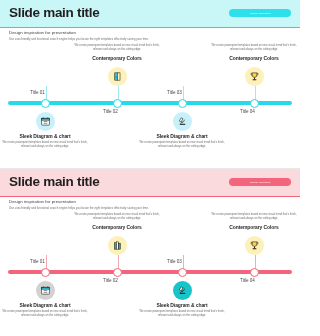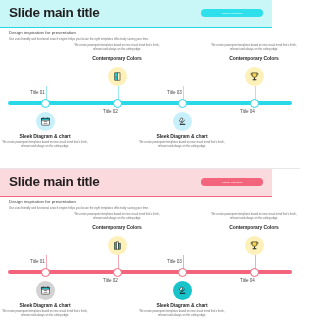--- a/index.html
+++ b/index.html
@@ -1,21 +1,21 @@
 <!DOCTYPE html>
 <html><head>
 <meta charset="utf-8">
 <style>
   html,body{margin:0;padding:0;background:#ffffff;}
   body{width:300px;height:336px;font-family:"Liberation Sans",sans-serif;overflow:hidden;}
   .slide{position:relative;width:300px;height:168px;background:#ffffff;overflow:hidden;}
   .slide + .slide{border-top:1px solid #e8e8e8;}
 
   
-  .hdr{position:absolute;left:0;top:0;width:272px;height:27px;}
+  .hdr{position:absolute;left:0;top:0;width:300px;height:27px;}
   .hdr.cyan{background:#c9f7f7;border-bottom:1.5px solid #22d8e0;}
   .hdr.pink{background:#fbdade;border-bottom:1.5px solid #f2657c;}
   .hdr-title{position:absolute;left:9px;top:5px;font-size:13.5px;font-weight:bold;color:#231f20;letter-spacing:-0.3px;}
   .hdr-btn{position:absolute;right:9px;top:9px;width:62px;height:8px;border-radius:4px;
            display:flex;align-items:center;justify-content:center;}
   .hdr-btn.cyan{background:#2de0ec;}
   .hdr-btn.pink{background:#f2657c;}
   .hdr-btn span{font-size:2.6px;color:#ffffff;letter-spacing:.1px;white-space:nowrap;transform:scale(.9);}
 
   

